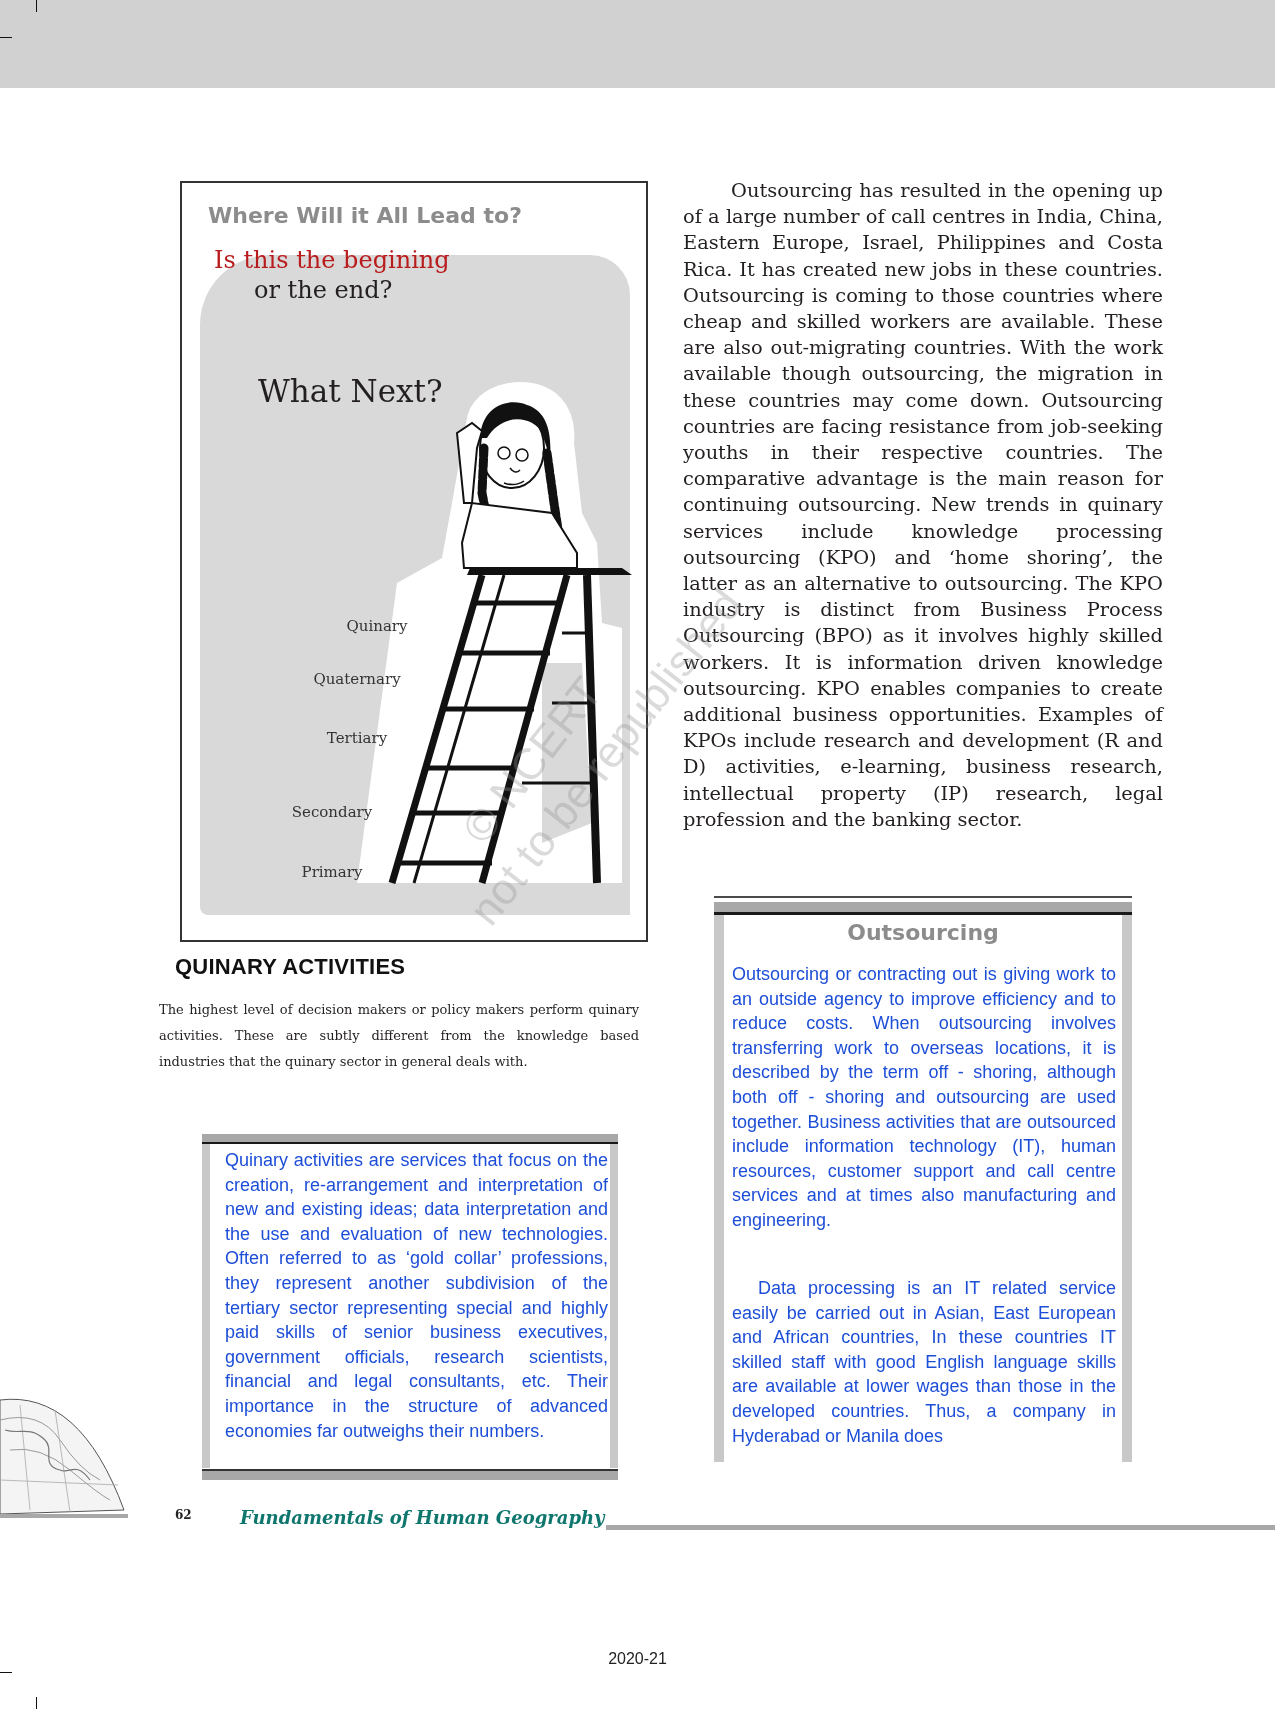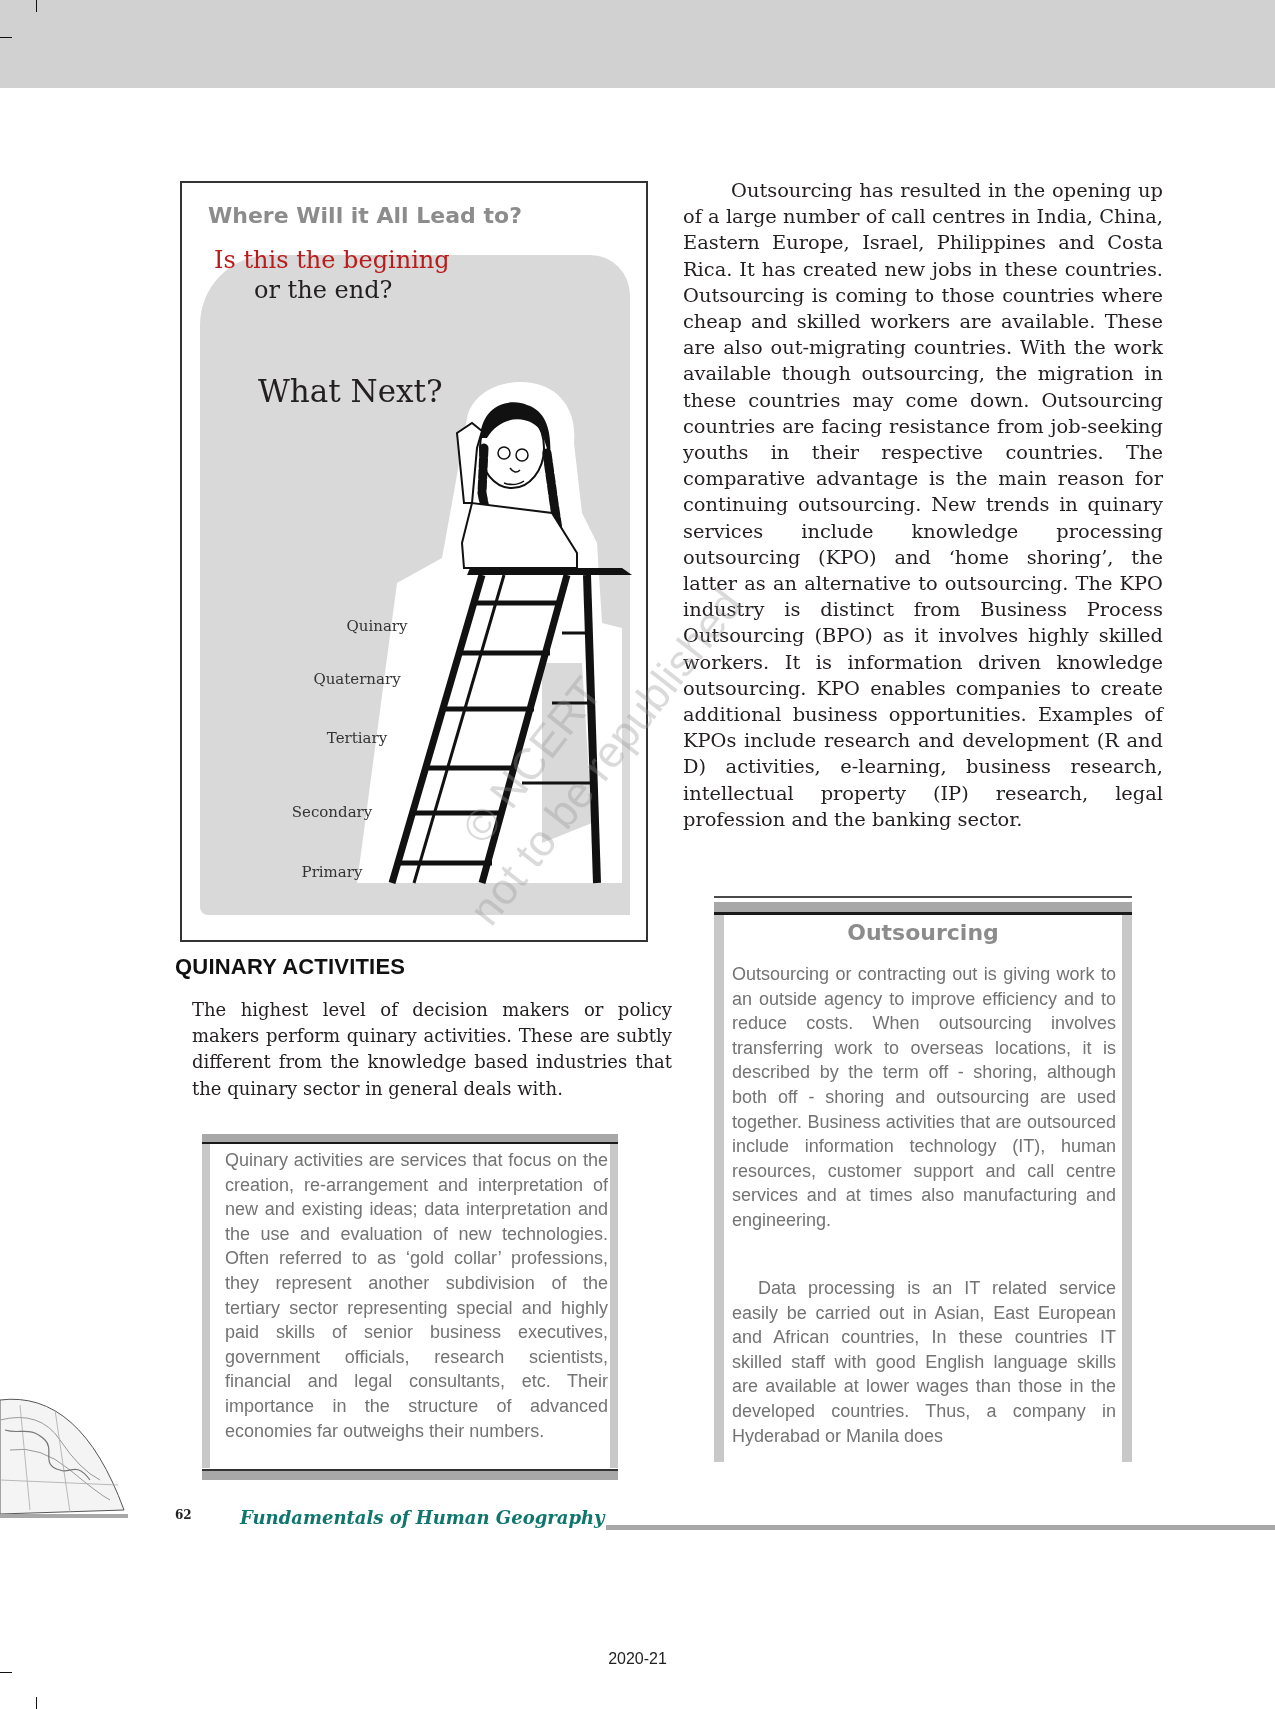--- a/index.html
+++ b/index.html
@@ -16,31 +16,31 @@
   .fig-q2 { position:absolute; left:72px; top:92px; font-size:24px; color:#231f20; line-height:30px; }
   .fig-next { position:absolute; left:76px; top:190px; font-size:31px; color:#231f20; }
   .ladder-label { position:absolute; font-size:15px; color:#333; text-align:center; }
   .figure svg { position:absolute; left:0; top:0; }
 
   
   .right-para { position:absolute; left:683px; top:178px; width:480px; font-size:19.4px; line-height:26.2px; text-align:justify; text-indent:48px; margin:0; }
 
   
   .section-heading { position:absolute; left:175px; top:954px; font-family:"Liberation Sans", sans-serif; font-weight:bold; font-size:22px; color:#111; letter-spacing:0.2px; }
-  .left-para { position:absolute; left:192px; top:997px; width:480px; font-size:18px; line-height:26.2px; text-align:justify; margin:0; }
+  .left-para { position:absolute; left:159px; top:997px; width:480px; font-size:13px; line-height:26.2px; text-align:justify; margin:0; }
 
   
   .box { position:absolute; background:#fff; box-sizing:border-box; }
   .box-top-rule { position:absolute; left:0; right:0; top:0; height:3px; background:#4a4a4a; }
   .box-gray-band { position:absolute; left:0; right:0; top:3px; height:10px; background:#a8a8a8; }
   .box-dark-rule { position:absolute; left:0; right:0; top:13px; height:3px; background:#1a1a1a; }
   .box-side { position:absolute; top:13px; bottom:0; width:9px; background:#c8c8c8; }
   .box-bottom-dark { position:absolute; left:0; right:0; height:3px; background:#333; }
   .box-bottom-gray { position:absolute; left:0; right:0; height:6px; background:#a8a8a8; }
-  .box-text { position:absolute; font-family:"Liberation Sans", sans-serif; font-size:18px; line-height:24.6px; text-align:justify; color:#737373; margin:0; }
+  .box-text { position:absolute; font-family:"Liberation Sans", sans-serif; font-size:18px; line-height:24.6px; text-align:justify; color:#1d4ed8; margin:0; }
   .box-title { position:absolute; left:0; right:0; text-align:center; font-family:"DejaVu Sans", sans-serif; font-weight:bold; font-size:22px; color:#8c8c8c; }
 
   
   .globe { position:absolute; left:0; top:1390px; width:128px; height:128px; }
   .page-num { position:absolute; left:175px; top:1508px; font-family:"DejaVu Serif", serif; font-weight:bold; font-size:12px; color:#222; }
   .book-title { position:absolute; left:240px; top:1507px; font-family:"DejaVu Serif", serif; font-style:italic; font-weight:bold; font-size:18px; color:#0f766e; }
   .footer-rule { position:absolute; left:606px; top:1525px; width:669px; height:5px; background:#a8a8a8; }
   .year { position:absolute; left:0; width:1275px; top:1650px; text-align:center; font-family:"Liberation Sans", sans-serif; font-size:16px; color:#222; }
 
   .watermark { position:absolute; left:450px; top:820px; transform:rotate(-52deg); transform-origin:left top; font-family:"Liberation Sans", sans-serif; font-size:44px; color:rgba(150,150,150,0.35); white-space:nowrap; pointer-events:none; line-height:56px; }

